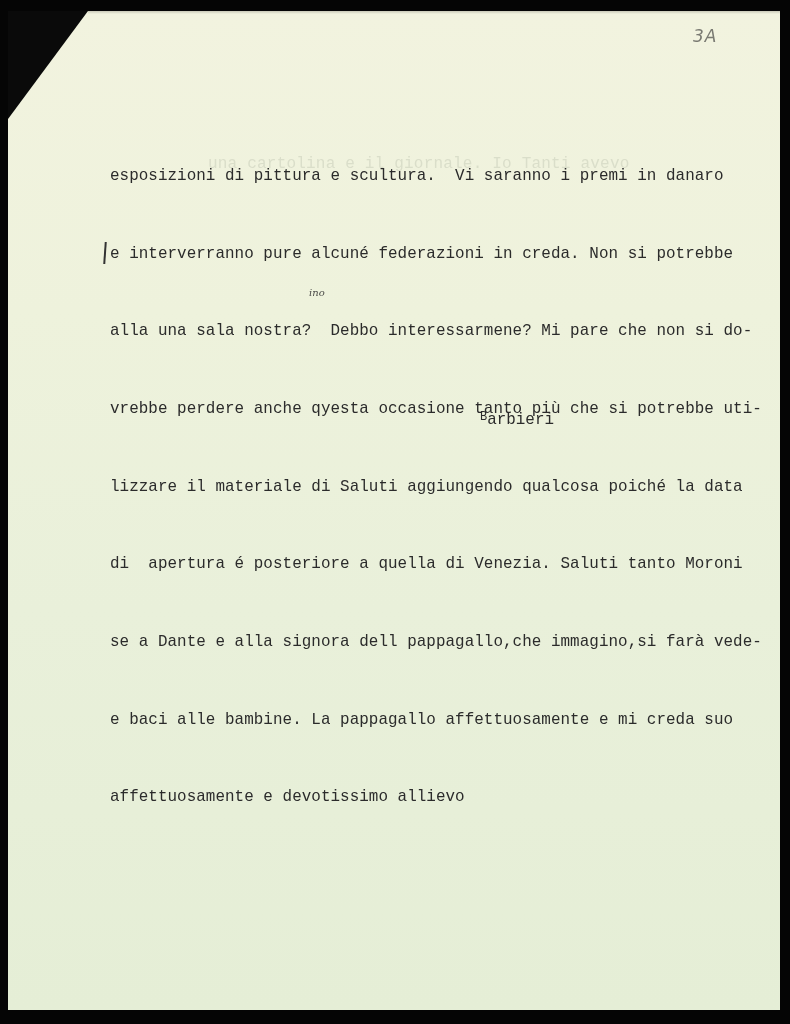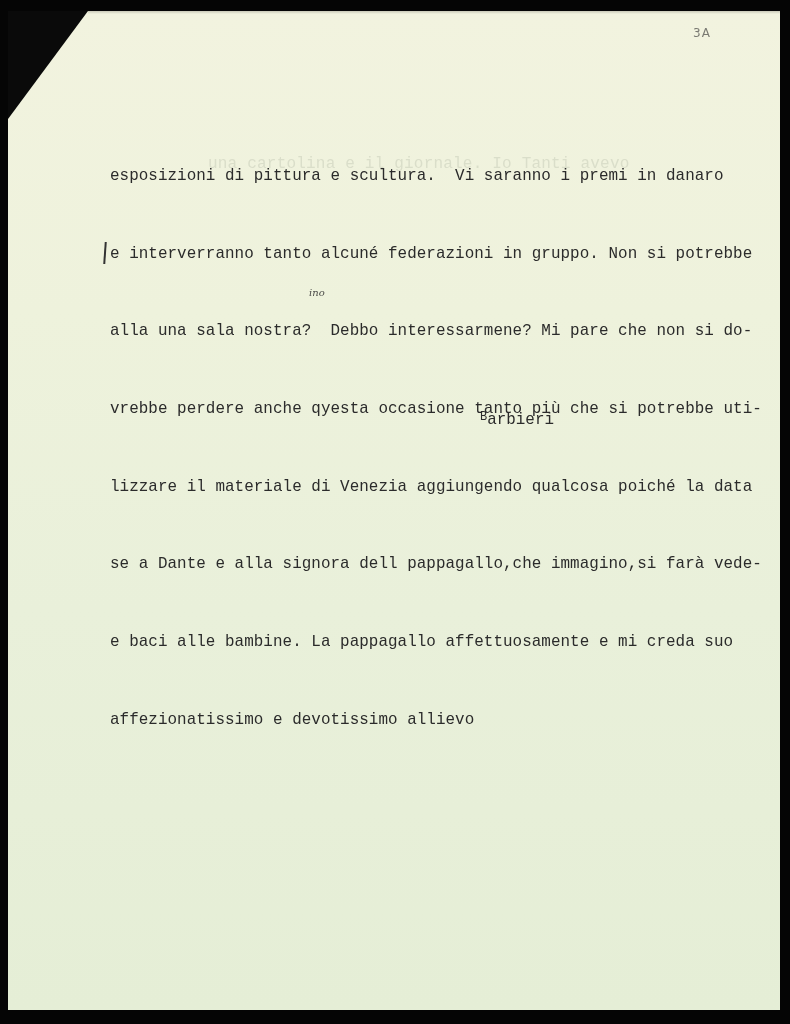--- a/index.html
+++ b/index.html
@@ -18,22 +18,22 @@
     position: absolute; left: 8px; top: 11px; width: 90px; height: 110px;
     background: #0a0a0a;
     clip-path: polygon(0 0, 80px 0, 0 108px);
   }
   .top-edge {
     position: absolute; left: 88px; top: 11px; width: 692px; height: 3px;
     background: linear-gradient(180deg, #c9c9b8, rgba(240,242,222,0));
   }
   .page-number {
     position: absolute; left: 693px; top: 26px;
-    font-family: "DejaVu Sans", sans-serif; 
-    font-size: 12px; color: #7a7a72; letter-spacing: 1px;
+    font-family: "DejaVu Sans", sans-serif; font-style: italic;
+    font-size: 17px; color: #7a7a72; letter-spacing: 1px;
   }
   .bleed {
     position: absolute; left: 110px; top: 98px; width: 640px;
     color: rgba(140,150,130,0.22); font-size: 16px; line-height: 26.6px;
     white-space: pre; letter-spacing: 0.2px;
   }
   .body-text {
     position: absolute; left: 110px; top: 112px;
     font-size: 15.9px; line-height: 25.9px; color: #2b2b2b;
     white-space: pre; letter-spacing: 0.05px;
@@ -93,25 +93,26 @@
   
   
   
   
   
   
 </div>
 
 <div class="body-text">
   <span class="line">esposizioni di pittura e scultura.  Vi saranno i premi in danaro</span>
-  <span class="line">e interverranno tanto alcuné federazioni in gruppo. Non si potrebbe</span>
+  <span class="line">e interverranno pure alcuné federazioni in creda. Non si potrebbe</span>
   <span class="line">alla una sala nostra?  Debbo interessarmene? Mi pare che non si do-</span>
   <span class="line">vrebbe perdere anche qyesta occasione tanto più che si potrebbe uti-</span>
-  <span class="line">lizzare il materiale di Venezia aggiungendo qualcosa poiché la data</span>
+  <span class="line">lizzare il materiale di Saluti aggiungendo qualcosa poiché la data</span>
+  <span class="line">di  apertura é posteriore a quella di Venezia. Saluti tanto Moroni</span>
   <span class="line">se a Dante e alla signora dell pappagallo,che immagino,si farà vede-</span>
   <span class="line">e baci alle bambine. La pappagallo affettuosamente e mi creda suo</span>
-  <span class="line">affezionatissimo e devotissimo allievo</span>
+  <span class="line">affettuosamente e devotissimo allievo</span>
 </div>
 
 <div class="hw-d"></div>
 <div class="hw-insert">ino</div>
 
 <div class="signature"><span class="sig-initial">B</span><span>arbieri</span></div>
 
 </body></html>

